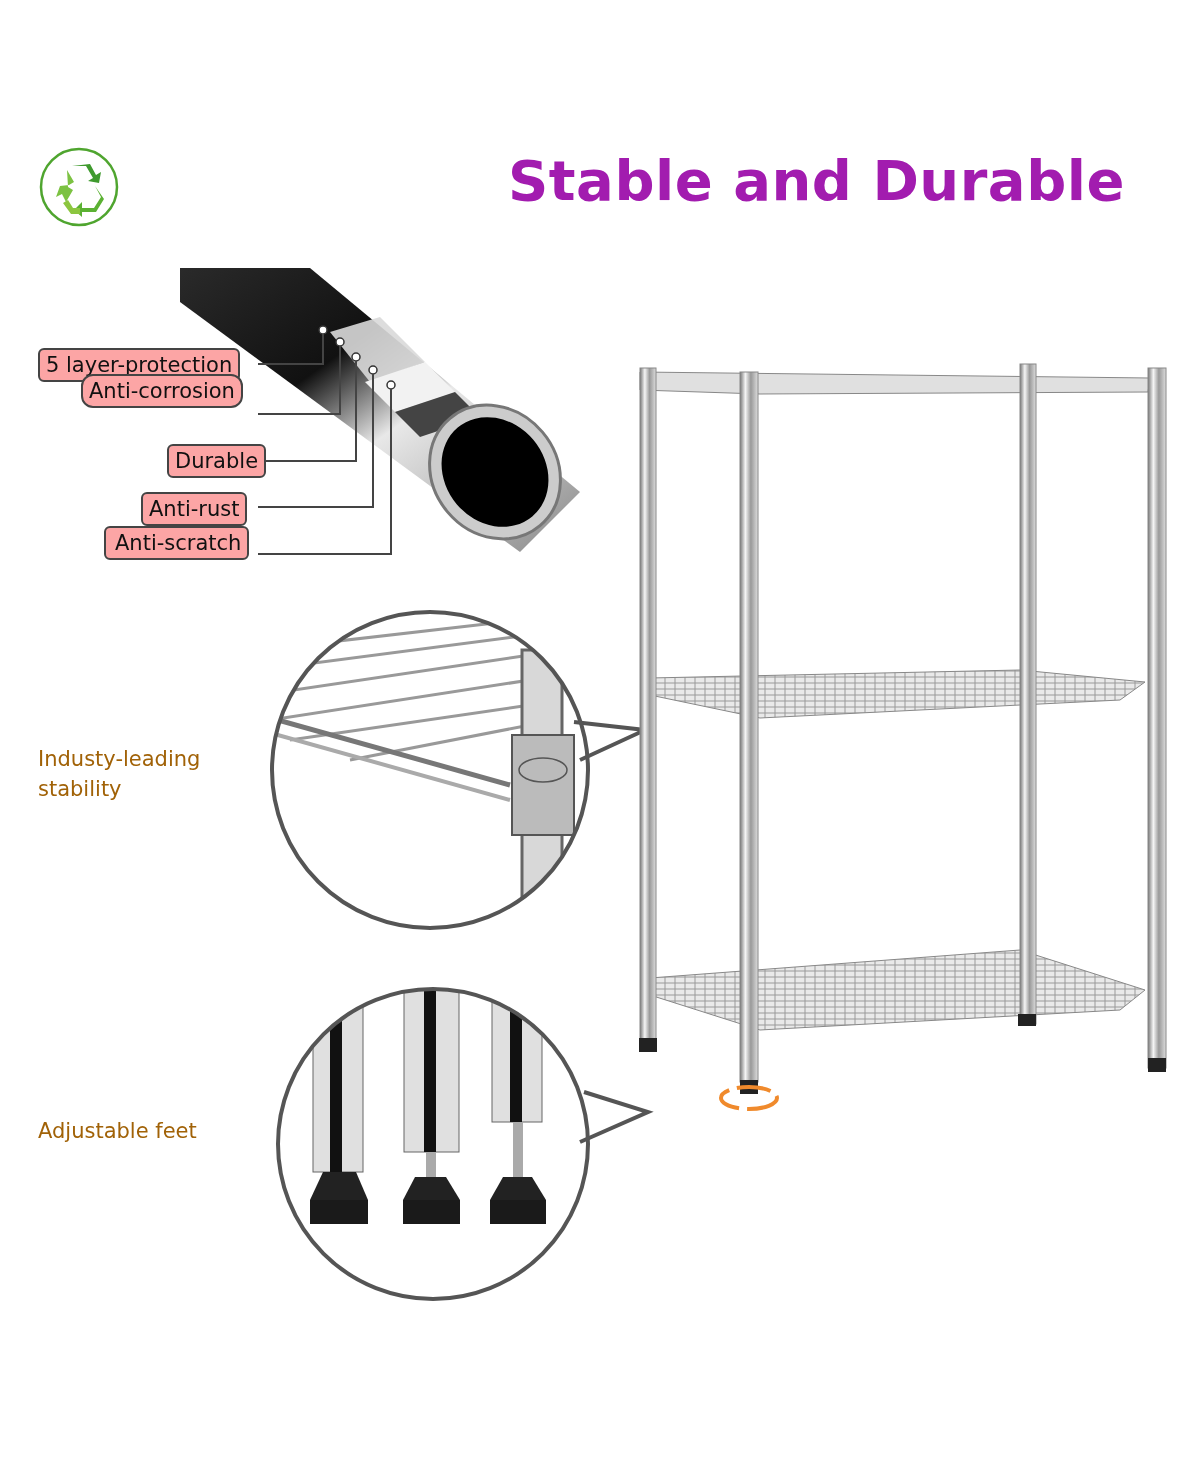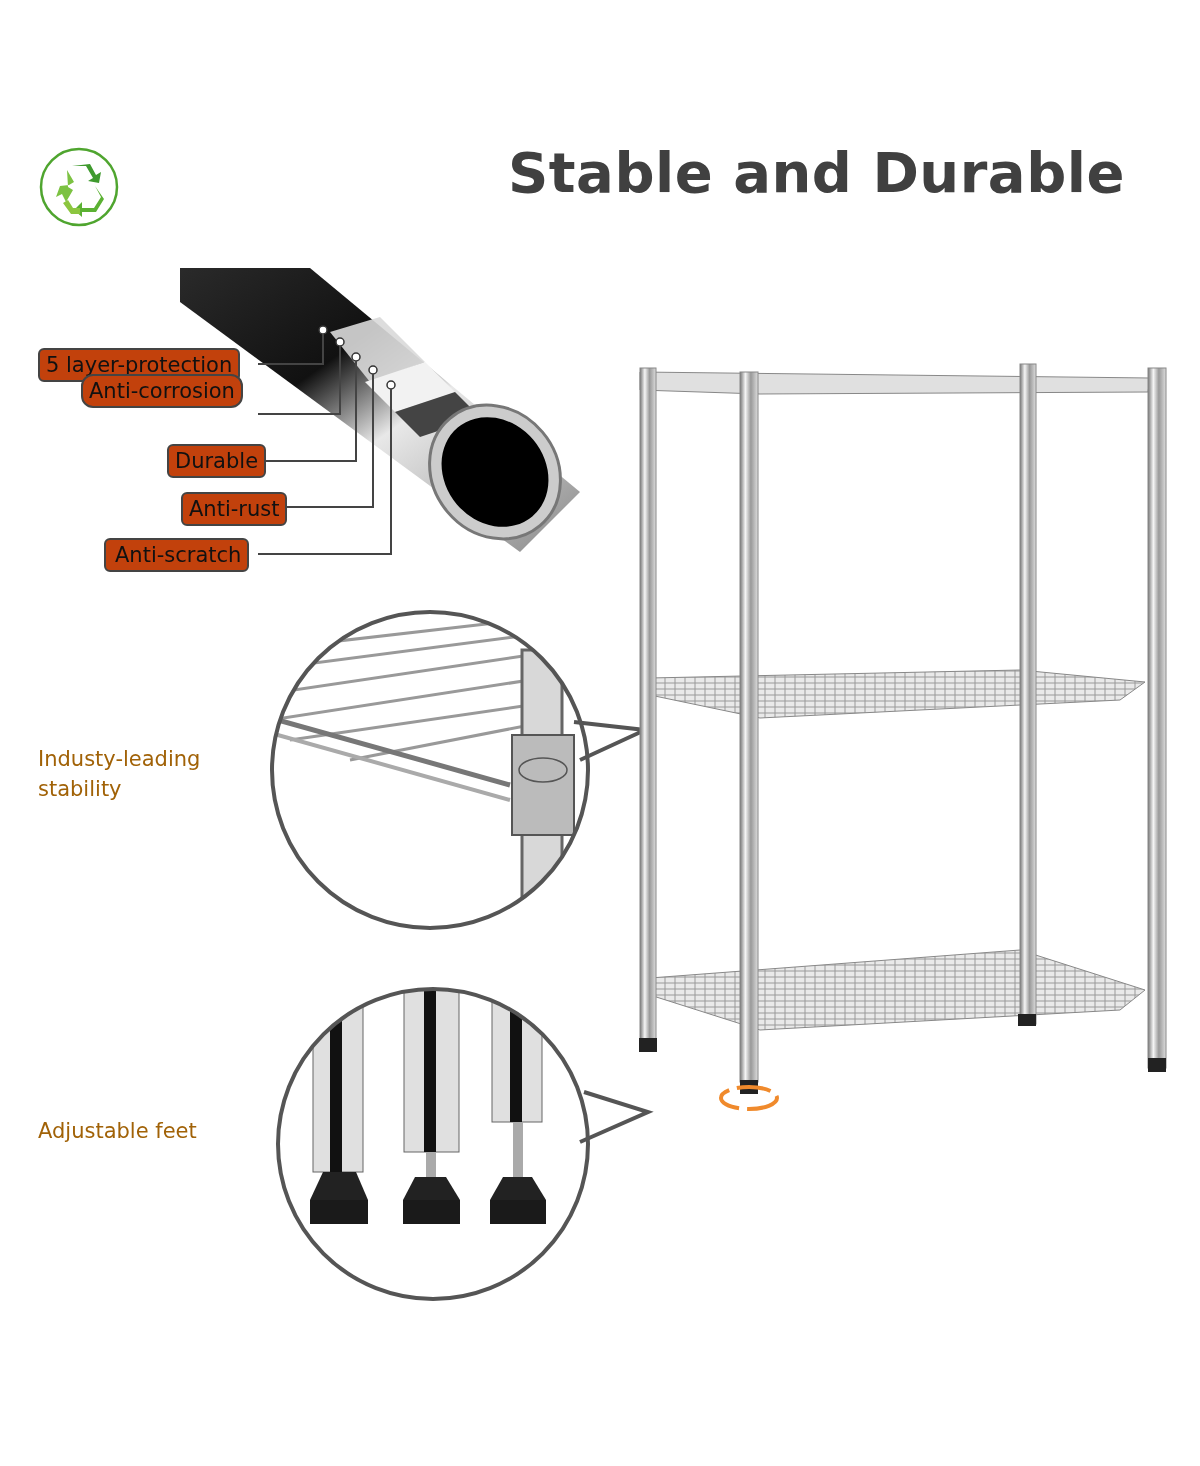--- a/index.html
+++ b/index.html
@@ -1,20 +1,20 @@
 <!DOCTYPE html>
 <html><head>
 <meta charset="utf-8">
 <style>
   html, body { margin:0; padding:0; background:#ffffff; }
   body { width:1200px; height:1466px; position:relative; overflow:hidden; font-family:"DejaVu Sans", sans-serif; color:#111; }
   .abs { position:absolute; }
-  .title { left:508px; top:140px; font-size:56px; font-weight:bold; letter-spacing:0.5px; color:#404040; white-space:nowrap; font-family:"DejaVu Sans", sans-serif; }
+  .title { left:508px; top:148px; font-size:56px; font-weight:bold; letter-spacing:0.5px; color:#a21caf; white-space:nowrap; font-family:"DejaVu Sans", sans-serif; }
   .recycle { left:38px; top:146px; width:82px; height:82px; }
-  .layer-label { position:absolute; border:2px solid #444; border-radius:6px; background:#c2410c; font-size:21px; padding:2px 6px; line-height:26px; white-space:nowrap; color:#111; }
+  .layer-label { position:absolute; border:2px solid #444; border-radius:6px; background:#fca5a5; font-size:21px; padding:2px 6px; line-height:26px; white-space:nowrap; color:#111; }
   .feature-text { position:absolute; font-size:21px; line-height:30px; color:#a16207; }
   svg { display:block; }
 </style>
 </head>
 <body>
 
 <div class="abs recycle">
   <svg width="82" height="82" viewBox="0 0 82 82">
     <circle cx="41" cy="41" r="38" fill="#fff" stroke="#4fa52f" stroke-width="2.5"></circle>
     <g fill="#7cc242">
@@ -56,22 +56,22 @@
       <polyline points="176,99 176,199 78,199"></polyline>
       <polyline points="193,112 193,245 78,245"></polyline>
       <polyline points="211,127 211,292 78,292"></polyline>
     </g>
   </svg>
 </div>
 
 <div class="layer-label" style="left:38px;top:348px;">5 layer-protection</div>
 <div class="layer-label" style="left:81px;top:374px;border-radius:12px;">Anti-corrosion</div>
 <div class="layer-label" style="left:155px;top:444px;margin-left:12px;">Durable</div>
-<div class="layer-label" style="left:141px;top:492px;margin-left:40px;">Anti-rust</div>
-<div class="layer-label" style="left:104px;top:538px;padding-left:9px;">Anti-scratch</div>
+<div class="layer-label" style="left:141px;top:492px;">Anti-rust</div>
+<div class="layer-label" style="left:104px;top:526px;padding-left:9px;">Anti-scratch</div>
 
 <div class="feature-text" style="left:38px;top:744px;">
   <div>Industy-leading</div>
   <div>stability</div>
 </div>
 
 <div class="abs" style="left:260px;top:610px;width:400px;height:320px;">
   <svg width="400" height="320" viewBox="0 0 400 320">
     <clipPath id="c1">
         <circle cx="170" cy="160" r="158"></circle>

